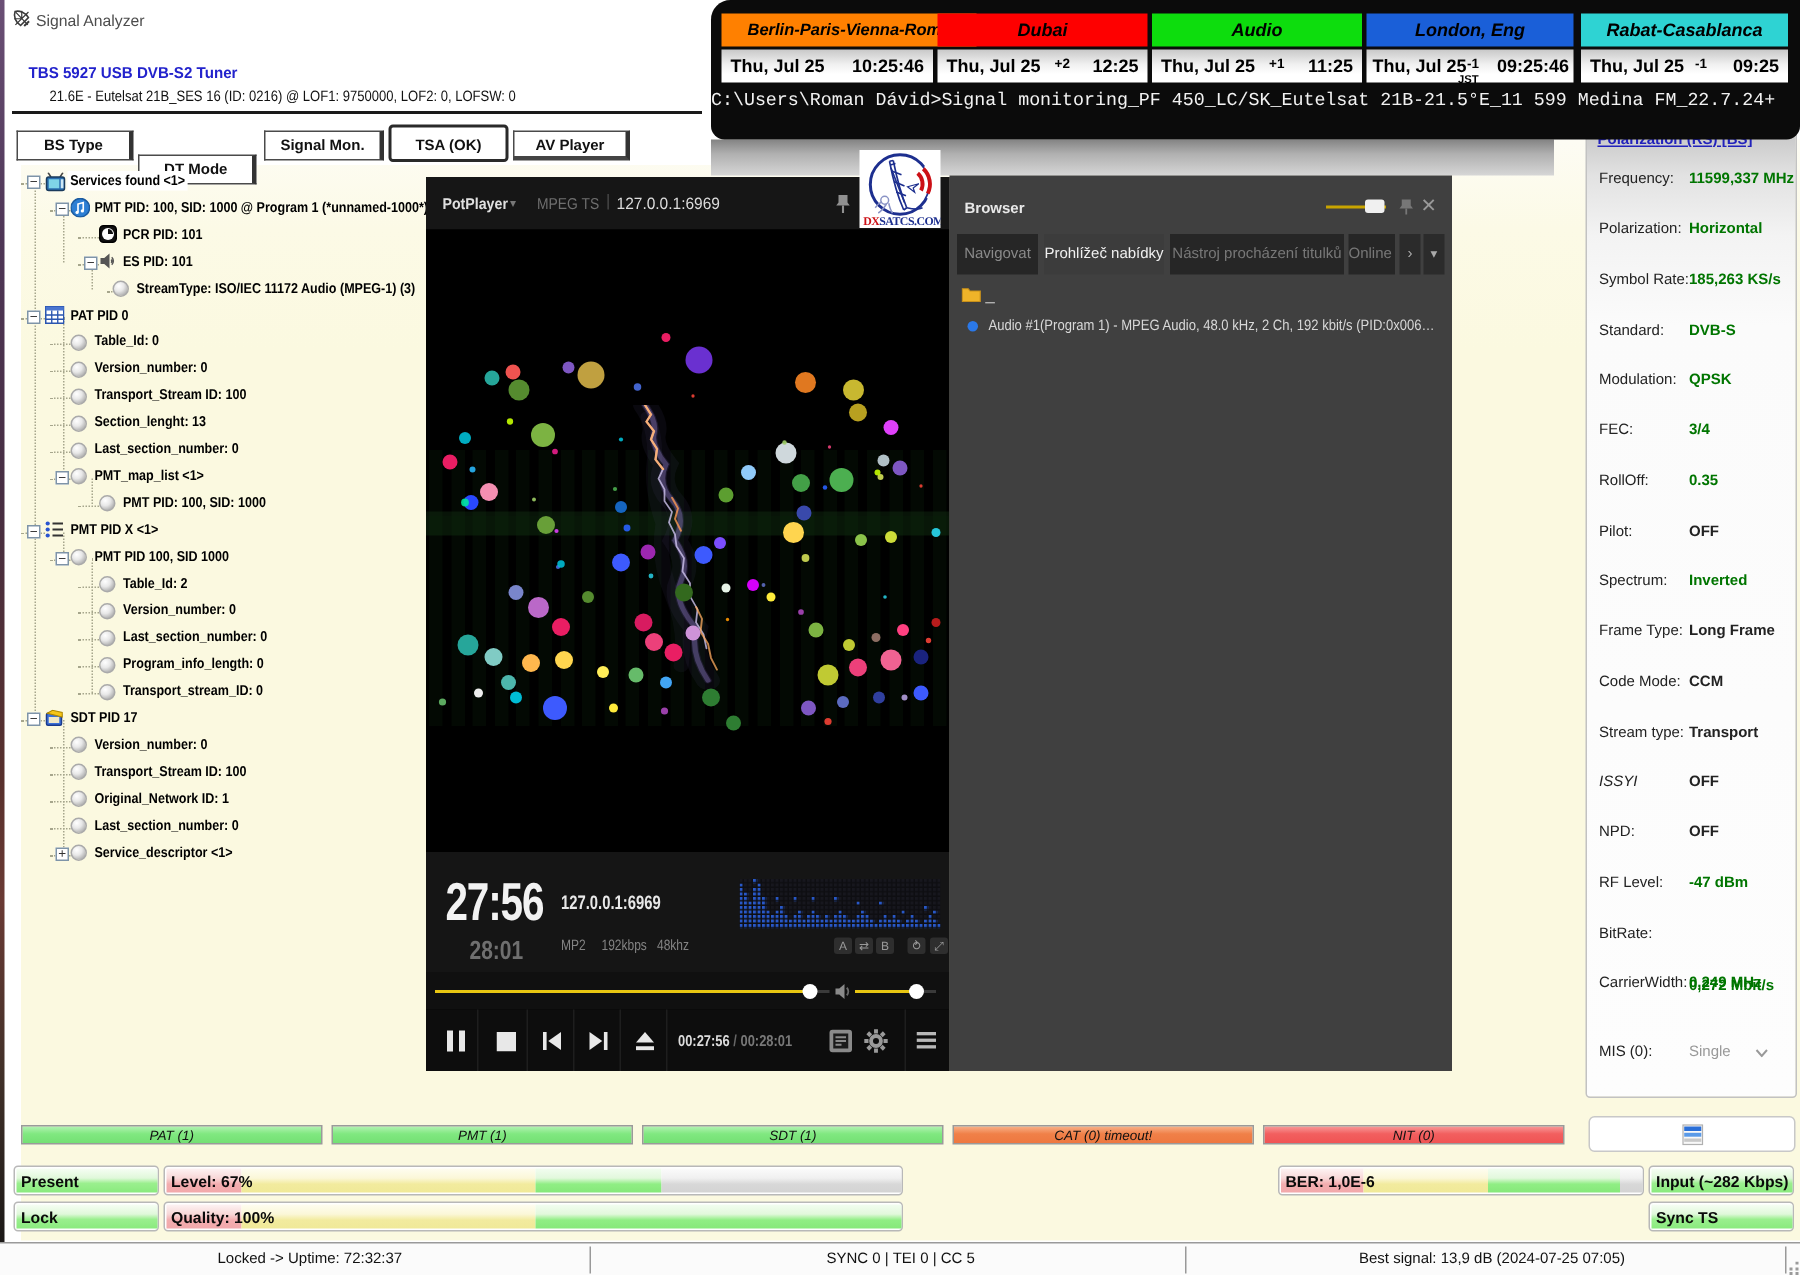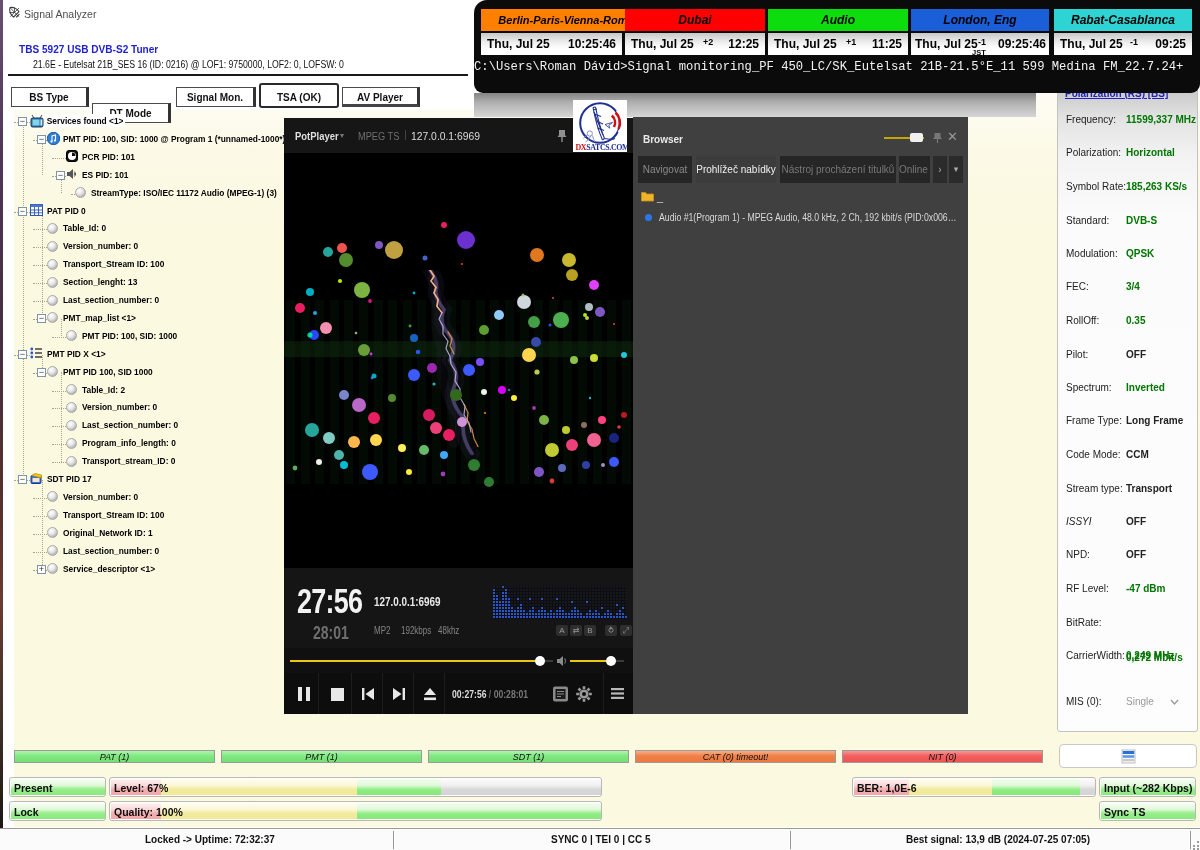--- a/index.html
+++ b/index.html
@@ -72,21 +72,21 @@
 .meter .fill { position:absolute; top:1px; bottom:1px; }
 .meter .txt { position:absolute; left:4px; top:3.5px; font-size:10.5px; font-weight:bold; color:#0a0a0a; white-space:nowrap; }
 .gfill { background:linear-gradient(180deg,#f6fef4 0,#e0f8da 40%,#9aef8e 62%,#8aea7e 100%); }
 .pinkf { background:linear-gradient(180deg,#fdf3f3 0,#f8d8d8 40%,#f3adaf 65%,#f2a8ab 100%); }
 .yelf  { background:linear-gradient(180deg,#fefdf0 0,#fbf7d8 40%,#f2eb9e 65%,#f0e998 100%); }
 .grnf  { background:linear-gradient(180deg,#f2fdf0 0,#e2f8dc 40%,#90ee84 65%,#86e87a 100%); }
 .grayf { background:linear-gradient(180deg,#fbfbfb 0,#f0f0f0 40%,#d8d8d8 65%,#d3d3d3 100%); }
 
 
 #statusbar { left:0px; top:828px; width:1200px; height:22px; background:#fbfbfb; border-top:1px solid #9a9a9a; }
-.stxt { position:absolute; top:5px; font-size:10px; font-weight:bold; color:#111; }
+.stxt { position:absolute; top:5px; font-size:10px; font-weight:normal; color:#111; }
 .ssep { position:absolute; top:2px; width:1px; height:18px; background:#999; }
 </style>
 </head>
 <body>
 <div id="stage">
   <div class="abs" id="contentbg"></div>
   <div class="abs" id="topwhite"></div>
   <div class="abs" id="leftborder"></div>
 
   <div class="abs" id="apptitle">Signal Analyzer</div>

